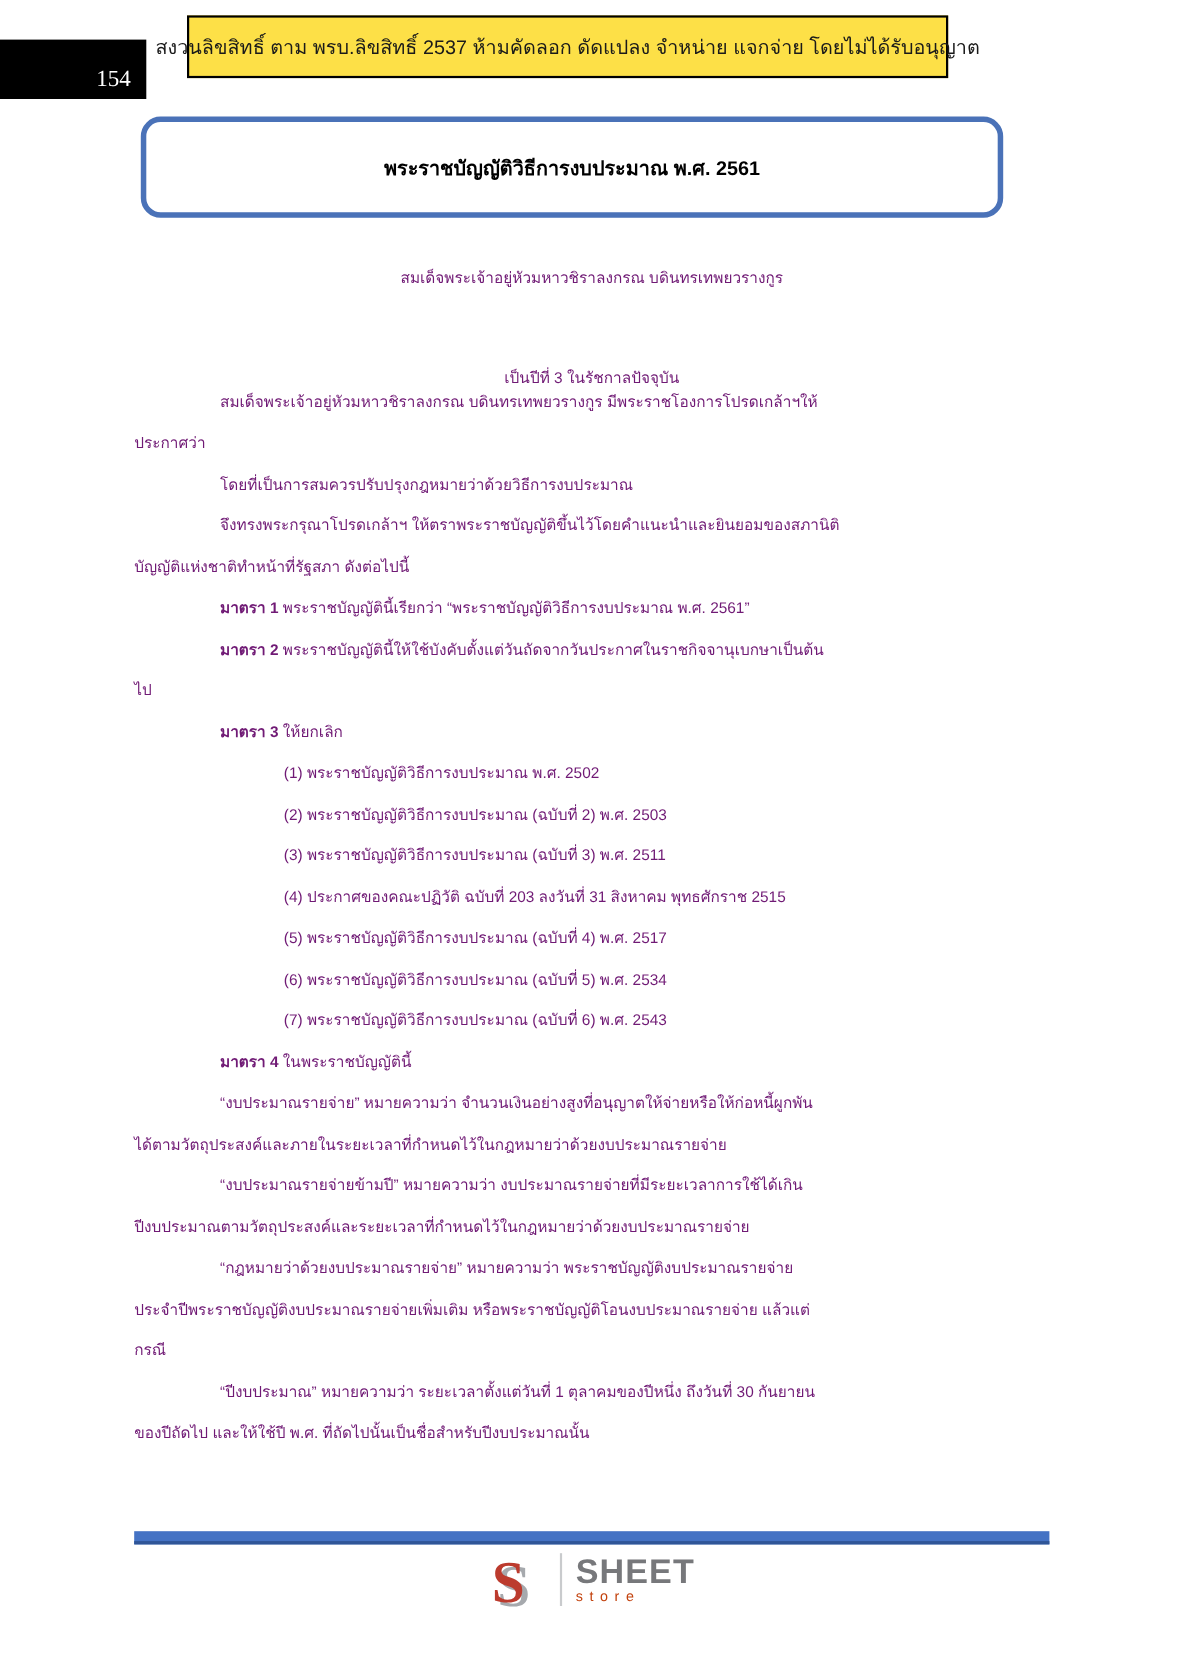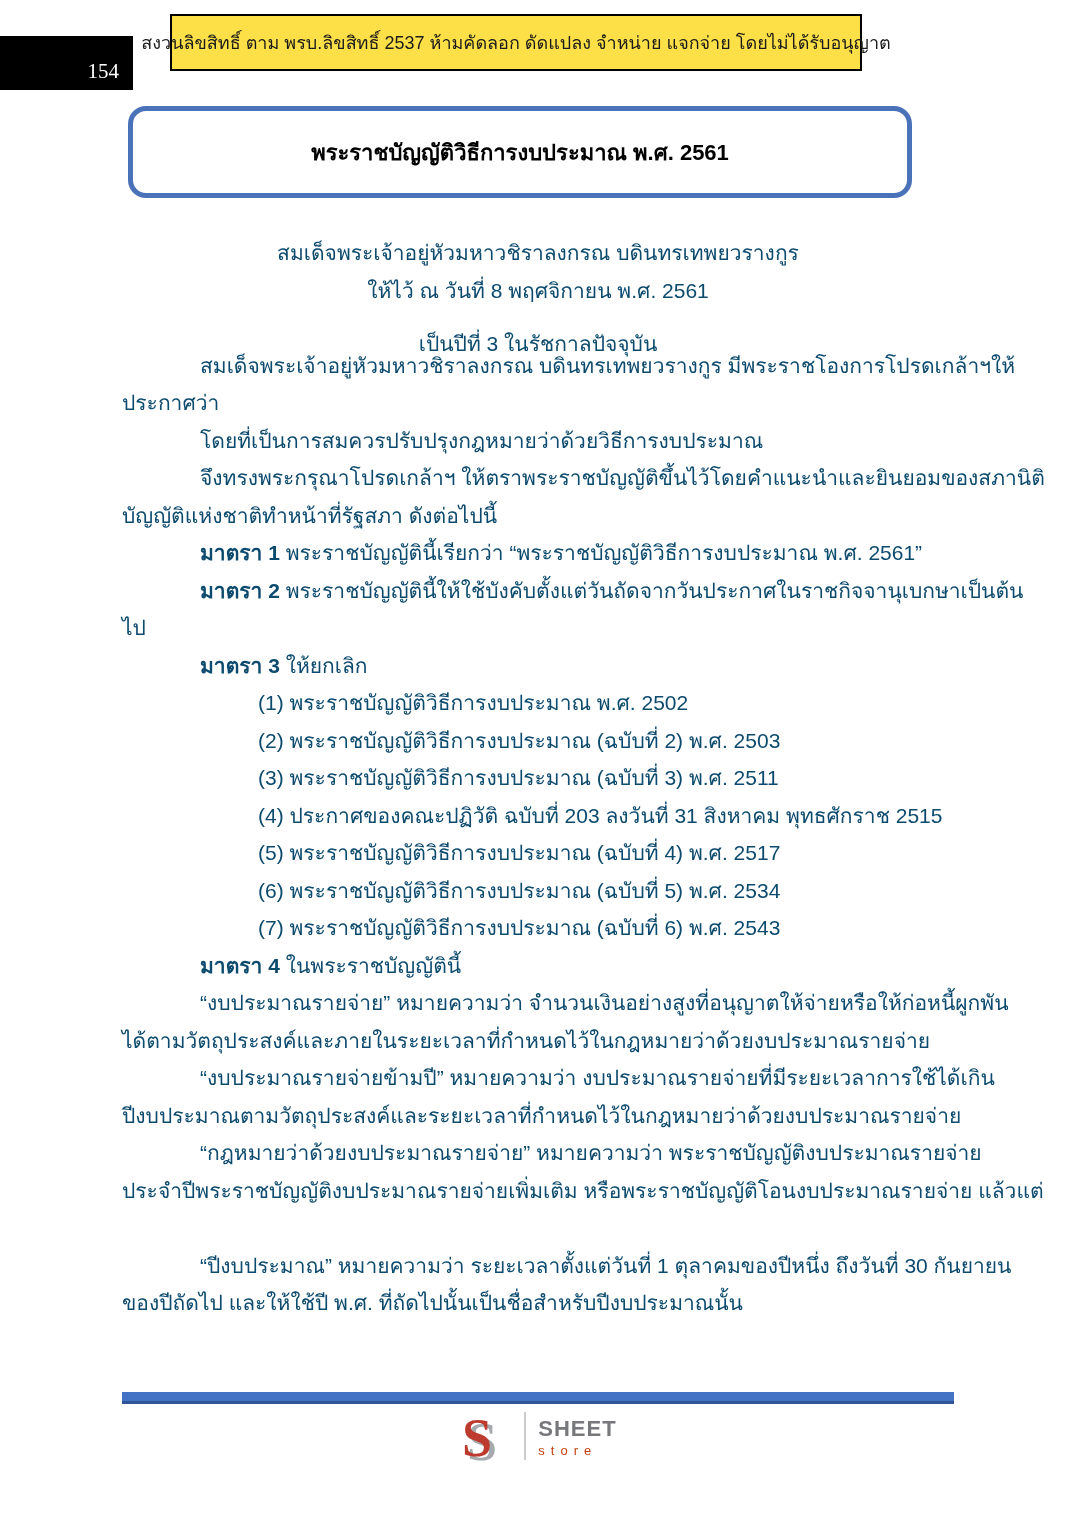--- a/index.html
+++ b/index.html
@@ -58,38 +58,38 @@
     width: 784px; height: 92px;
     border: 5px solid #4a72b8;
     border-radius: 18px;
     box-sizing: border-box;
     background: #ffffff;
     display: flex;
     align-items: center;
     justify-content: center;
   }
   .title-box span {
-    font-size: 22px;
+    font-size: 18px;
     font-weight: bold;
     color: #000000;
     white-space: nowrap;
   }
 
   
   .doc-body { position: absolute; left: 0; top: 0; width: 1075px; height: 1521px; }
   .line {
     position: absolute;
     left: 122px;
     width: 832px;
     height: 37.5px;
     line-height: 37.5px;
-    font-size: 21px;
+    font-size: 14px;
     white-space: nowrap;
     box-sizing: border-box;
-    color: #0c4a6e;
+    color: #701a75;
   }
   .line.center { text-align: center; padding-left: 0; }
   .line.indent { padding-left: 78px; }
   .line.list   { padding-left: 136px; }
   .line b.sec  { font-weight: bold; }
 
   
   .footer-bar {
     position: absolute;
     left: 122px; top: 1392px;
@@ -108,21 +108,21 @@
     align-items: center;
     justify-content: center;
     gap: 12px;
   }
   .logo-divider {
     width: 2px; height: 48px;
     background: #c9cbcd;
   }
   .logo-text { display: flex; flex-direction: column; }
   .logo-name {
-    font-size: 22px;
+    font-size: 31px;
     font-weight: bold;
     color: #77787b;
     letter-spacing: 1px;
     line-height: 30px;
   }
   .logo-sub {
     font-size: 13px;
     color: #c2410c;
     letter-spacing: 6px;
     line-height: 14px;
@@ -140,21 +140,20 @@
   <div class="copyright-box">
     <span>สงวนลิขสิทธิ์ ตาม พรบ.ลิขสิทธิ์ 2537 ห้ามคัดลอก ดัดแปลง จำหน่าย แจกจ่าย โดยไม่ได้รับอนุญาต</span>
   </div>
 
   <div class="title-box">
     <span>พระราชบัญญัติวิธีการงบประมาณ พ.ศ. 2561</span>
   </div>
 
   <div class="doc-body">
       <div class="line center" style="top: 234px;"><span>สมเด็จพระเจ้าอยู่หัวมหาวชิราลงกรณ บดินทรเทพยวรางกูร</span></div>
-      <div class="line center" style="top: 271.5px;"><span>ให้ไว้ ณ วันที่ 8 พฤศจิกายน พ.ศ. 2561</span></div>
       <div class="line center" style="top: 325px;"><span>เป็นปีที่ 3 ในรัชกาลปัจจุบัน</span></div>
       <div class="line indent" style="top: 346.5px;"><span>สมเด็จพระเจ้าอยู่หัวมหาวชิราลงกรณ บดินทรเทพยวรางกูร มีพระราชโองการโปรดเกล้าฯให้</span></div>
       <div class="line " style="top: 384px;"><span>ประกาศว่า</span></div>
       <div class="line indent" style="top: 421.5px;"><span>โดยที่เป็นการสมควรปรับปรุงกฎหมายว่าด้วยวิธีการงบประมาณ</span></div>
       <div class="line indent" style="top: 459px;"><span>จึงทรงพระกรุณาโปรดเกล้าฯ ให้ตราพระราชบัญญัติขึ้นไว้โดยคำแนะนำและยินยอมของสภานิติ</span></div>
       <div class="line " style="top: 496.5px;"><span>บัญญัติแห่งชาติทำหน้าที่รัฐสภา ดังต่อไปนี้</span></div>
       <div class="line indent" style="top: 534px;"><b class="sec">มาตรา 1</b><span> พระราชบัญญัตินี้เรียกว่า “พระราชบัญญัติวิธีการงบประมาณ พ.ศ. 2561”</span></div>
       <div class="line indent" style="top: 571.5px;"><b class="sec">มาตรา 2</b><span> พระราชบัญญัตินี้ให้ใช้บังคับตั้งแต่วันถัดจากวันประกาศในราชกิจจานุเบกษาเป็นต้น</span></div>
       <div class="line " style="top: 609px;"><span>ไป</span></div>
       <div class="line indent" style="top: 646.5px;"><b class="sec">มาตรา 3</b><span> ให้ยกเลิก</span></div>
@@ -165,20 +164,21 @@
       <div class="line list" style="top: 834px;"><span>(5) พระราชบัญญัติวิธีการงบประมาณ (ฉบับที่ 4) พ.ศ. 2517</span></div>
       <div class="line list" style="top: 871.5px;"><span>(6) พระราชบัญญัติวิธีการงบประมาณ (ฉบับที่ 5) พ.ศ. 2534</span></div>
       <div class="line list" style="top: 909px;"><span>(7) พระราชบัญญัติวิธีการงบประมาณ (ฉบับที่ 6) พ.ศ. 2543</span></div>
       <div class="line indent" style="top: 946.5px;"><b class="sec">มาตรา 4</b><span> ในพระราชบัญญัตินี้</span></div>
       <div class="line indent" style="top: 984px;"><span>“งบประมาณรายจ่าย” หมายความว่า จำนวนเงินอย่างสูงที่อนุญาตให้จ่ายหรือให้ก่อหนี้ผูกพัน</span></div>
       <div class="line " style="top: 1021.5px;"><span>ได้ตามวัตถุประสงค์และภายในระยะเวลาที่กำหนดไว้ในกฎหมายว่าด้วยงบประมาณรายจ่าย</span></div>
       <div class="line indent" style="top: 1059px;"><span>“งบประมาณรายจ่ายข้ามปี” หมายความว่า งบประมาณรายจ่ายที่มีระยะเวลาการใช้ได้เกิน</span></div>
       <div class="line " style="top: 1096.5px;"><span>ปีงบประมาณตามวัตถุประสงค์และระยะเวลาที่กำหนดไว้ในกฎหมายว่าด้วยงบประมาณรายจ่าย</span></div>
       <div class="line indent" style="top: 1134px;"><span>“กฎหมายว่าด้วยงบประมาณรายจ่าย” หมายความว่า พระราชบัญญัติงบประมาณรายจ่าย</span></div>
       <div class="line " style="top: 1171.5px;"><span>ประจำปีพระราชบัญญัติงบประมาณรายจ่ายเพิ่มเติม หรือพระราชบัญญัติโอนงบประมาณรายจ่าย แล้วแต่</span></div>
+      <div class="line " style="top: 1209px;"><span>กรณี</span></div>
       <div class="line indent" style="top: 1246.5px;"><span>“ปีงบประมาณ” หมายความว่า ระยะเวลาตั้งแต่วันที่ 1 ตุลาคมของปีหนึ่ง ถึงวันที่ 30 กันยายน</span></div>
       <div class="line " style="top: 1284px;"><span>ของปีถัดไป และให้ใช้ปี พ.ศ. ที่ถัดไปนั้นเป็นชื่อสำหรับปีงบประมาณนั้น</span></div>
     </div>
 
   <div class="footer-bar"></div>
 
   <div class="footer-logo">
     <svg width="54" height="60" viewBox="0 0 54 60">
       <text x="9" y="54" font-size="54" font-weight="bold" font-family="Liberation Serif, serif" fill="#a6a9ad">S</text>
       <text x="4" y="50" font-size="54" font-weight="bold" font-family="Liberation Serif, serif" fill="#bc3b2e">S</text>

